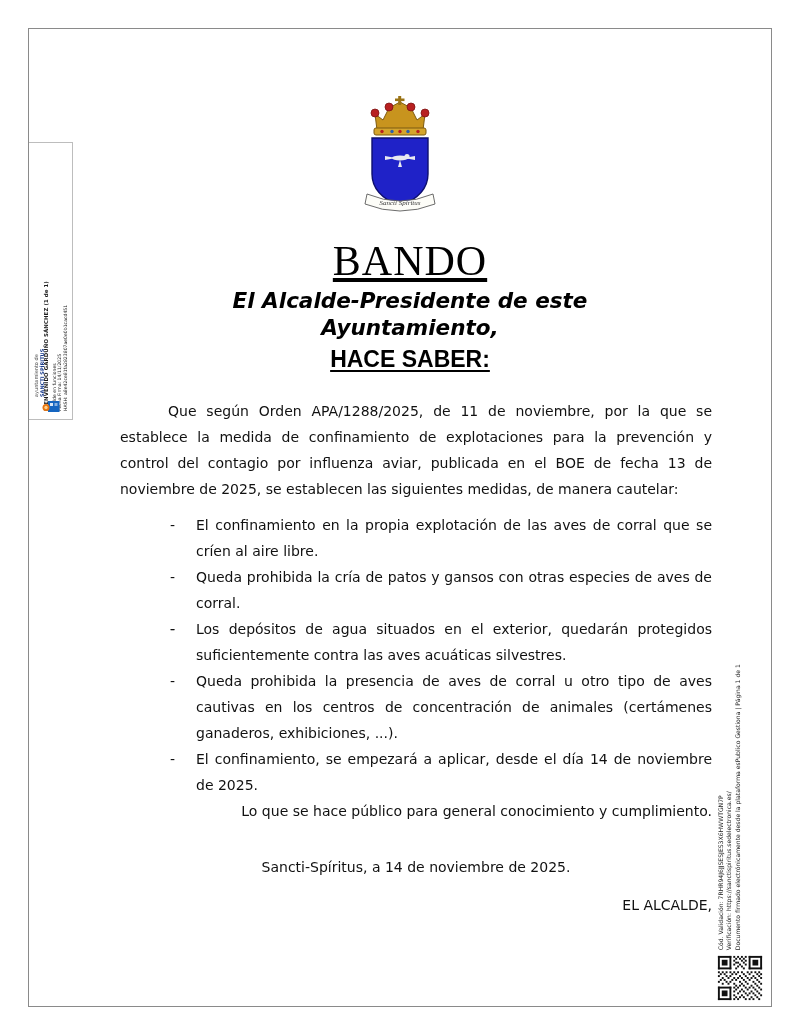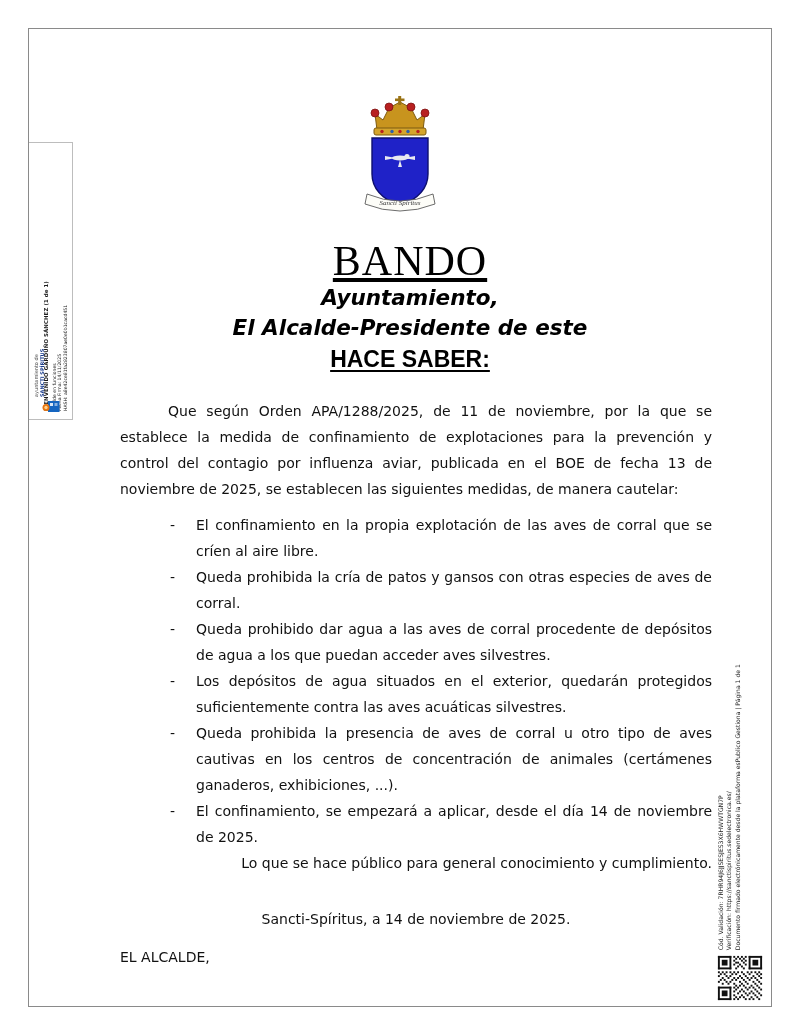--- a/index.html
+++ b/index.html
@@ -206,21 +206,21 @@
   .closing-pub {
     text-align: right;
     margin: 0;
     padding-left: 50px;
   }
   .place-date {
     text-align: center;
     margin-top: 30px;
   }
   .sign-block {
-    text-align: left;
+    text-align: right;
     margin-top: 14px;
     line-height: 22px;
   }
   .sign-name {
     text-decoration: underline;
     text-underline-offset: 2px;
   }
 </style>
 </head>
 <body>
@@ -283,40 +283,39 @@
   </g>
 
   <g>
     <path d="M12 98 Q45 112 78 98 L80 108 Q45 122 10 108 Z" fill="#fdfdf8" stroke="#5b5b5b" stroke-width="0.9"></path>
     <text x="45" y="109" font-family="Liberation Serif, serif" font-size="7" fill="#3a3a3a" text-anchor="middle" font-style="italic">Sancti Spiritus</text>
   </g>
 </svg>
 
 <div class="titles">
   <div class="t-bando">BANDO</div>
+  <div class="t-sub">El Alcalde-Presidente de este</div>
   <div class="t-sub" style="margin-top:0">Ayuntamiento,</div>
-  <div class="t-sub">El Alcalde-Presidente de este</div>
   <div class="t-hace">HACE SABER:</div>
 </div>
 
 <div class="body-wrap">
   <p class="para">Que según Orden APA/1288/2025, de 11 de noviembre, por la que se establece la medida de confinamiento de explotaciones para la prevención y control del contagio por influenza aviar, publicada en el BOE de fecha 13 de noviembre de 2025, se establecen las siguientes medidas, de manera cautelar:</p>
 
   <ul class="measures">
     <li>
       <span class="dash">-</span>
       <span>El confinamiento en la propia explotación de las aves de corral que se críen al aire libre.</span>
     </li>
     <li>
       <span class="dash">-</span>
       <span>Queda prohibida la cría de patos y gansos con otras especies de aves de corral.</span>
     </li>
     <li>
       <span class="dash">-</span>
-      <span>Queda prohibido dar agua a las aves de corral procedente de depósitos de agua a los que puedan acceder aves silvestres.</span>
     </li>
     <li>
       <span class="dash">-</span>
       <span>Los depósitos de agua situados en el exterior, quedarán protegidos suficientemente contra las aves acuáticas silvestres.</span>
     </li>
     <li>
       <span class="dash">-</span>
       <span>Queda prohibida la presencia de aves de corral u otro tipo de aves cautivas en los centros de concentración de animales (certámenes ganaderos, exhibiciones, ...).</span>
     </li>
     <li>

